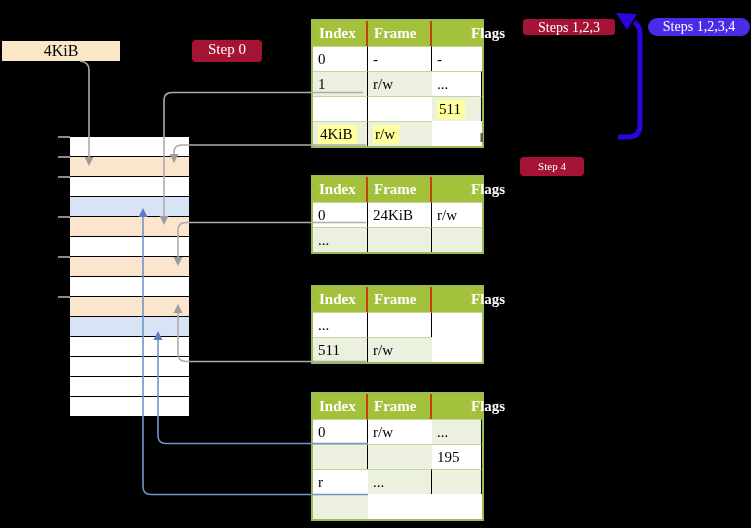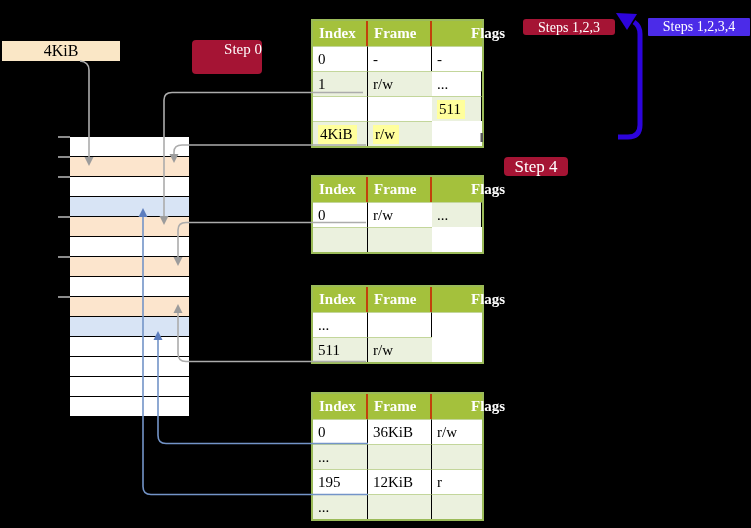--- a/index.html
+++ b/index.html
@@ -10,24 +10,24 @@
   
   .label4k{
     position:absolute;left:2px;top:41px;width:118px;height:20px;
     background:var(--label-bg);color:#000;text-align:center;
     font-size:16px;line-height:20px;
   }
   
   .badge{position:absolute;color:#fff;text-align:center;white-space:nowrap;}
   .badge.red{background:var(--badge-red);}
   .badge.violet{background:var(--badge-violet);}
-  #badge-step0{left:192px;top:40px;width:70px;height:34px;line-height:19px;font-size:15px;border-radius:4px;text-align:right;}
+  #badge-step0{left:192px;top:40px;width:70px;height:22px;line-height:19px;font-size:15px;border-radius:4px;}
   #badge-steps123{left:509px;top:19px;width:92px;height:16px;line-height:17px;font-size:14px;border-radius:3px;margin-left:14px;}
-  #badge-steps1234{left:648px;top:18px;width:102px;height:18px;line-height:18px;font-size:14px;border-radius:1px;}
-  #badge-step4{left:504px;top:157px;width:64px;height:19px;line-height:19px;font-size:17px;border-radius:4px;}
+  #badge-steps1234{left:648px;top:18px;width:102px;height:18px;line-height:18px;font-size:14px;border-radius:9px;}
+  #badge-step4{left:520px;top:157px;width:64px;height:19px;line-height:19px;font-size:11px;border-radius:4px;}
   
   #memcol{
     position:absolute;left:69px;top:136px;width:119px;
     border:1px solid #000;background:#fff;
   }
   .mrow{height:19px;border-bottom:1px solid #000;}
   .mrow:last-child{border-bottom:none;}
   .mrow.white{background:#fff;}
   .mrow.orange{background:var(--mem-orange);}
   .mrow.blue{background:var(--mem-blue);}
@@ -112,47 +112,46 @@
       <div class="td last"></div>
       <div class="td shaded"><span class="hl">511</span></div>
       <div class="td shaded"><span class="hl">4KiB</span></div>
       <div class="td last shaded"><span class="hl">r/w</span></div>
     </div>
   <div class="ptable" id="t2">
       <div class="th">Index</div>
       <div class="th">Frame</div>
       <div class="th last">Flags</div>
       <div class="td">0</div>
+      <div class="td">24KiB</div>
       <div class="td last">r/w</div>
       <div class="td shaded">...</div>
       <div class="td shaded"></div>
       <div class="td last shaded"></div>
     </div>
   <div class="ptable" id="t3">
       <div class="th">Index</div>
       <div class="th">Frame</div>
       <div class="th last">Flags</div>
       <div class="td">...</div>
       <div class="td"></div>
       <div class="td last"></div>
       <div class="td shaded">511</div>
       <div class="td last shaded">r/w</div>
     </div>
   <div class="ptable" id="t4">
       <div class="th">Index</div>
       <div class="th">Frame</div>
       <div class="th last">Flags</div>
       <div class="td">0</div>
-      <div class="td">36KiB</div>
       <div class="td last">r/w</div>
       <div class="td shaded">...</div>
       <div class="td shaded"></div>
       <div class="td last shaded"></div>
       <div class="td">195</div>
-      <div class="td">12KiB</div>
       <div class="td last">r</div>
       <div class="td shaded">...</div>
       <div class="td shaded"></div>
       <div class="td last shaded"></div>
     </div>
 
   <svg id="overlay" width="751" height="528" viewBox="0 0 751 528">
 
     <path class="cg" d="M 80 61 Q 89 62 89 70 L 89 157"></path>
     <polygon class="hg" points="89,166 84.5,157 93.5,157"></polygon>

